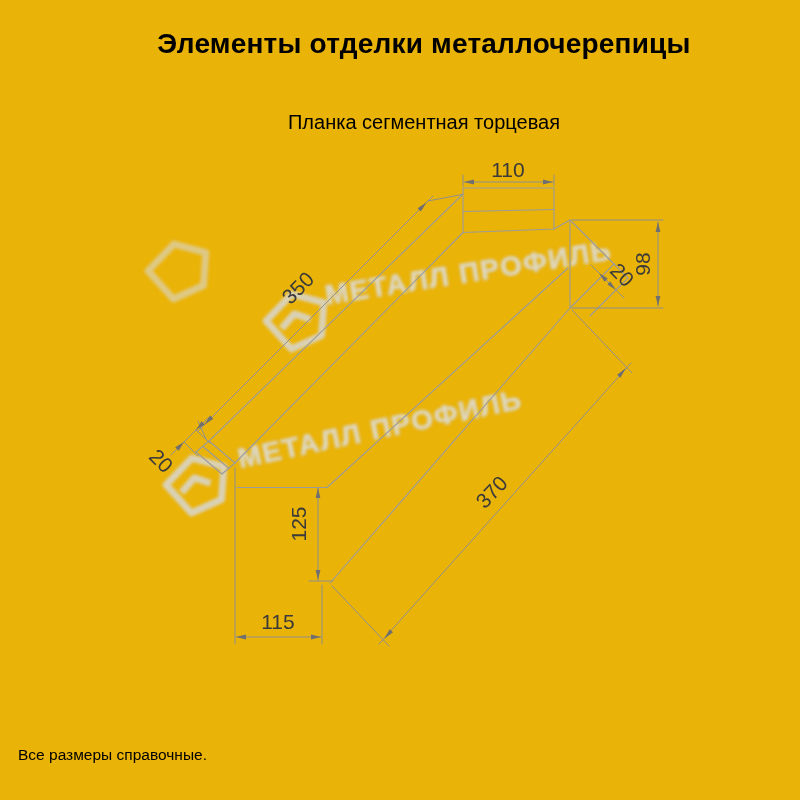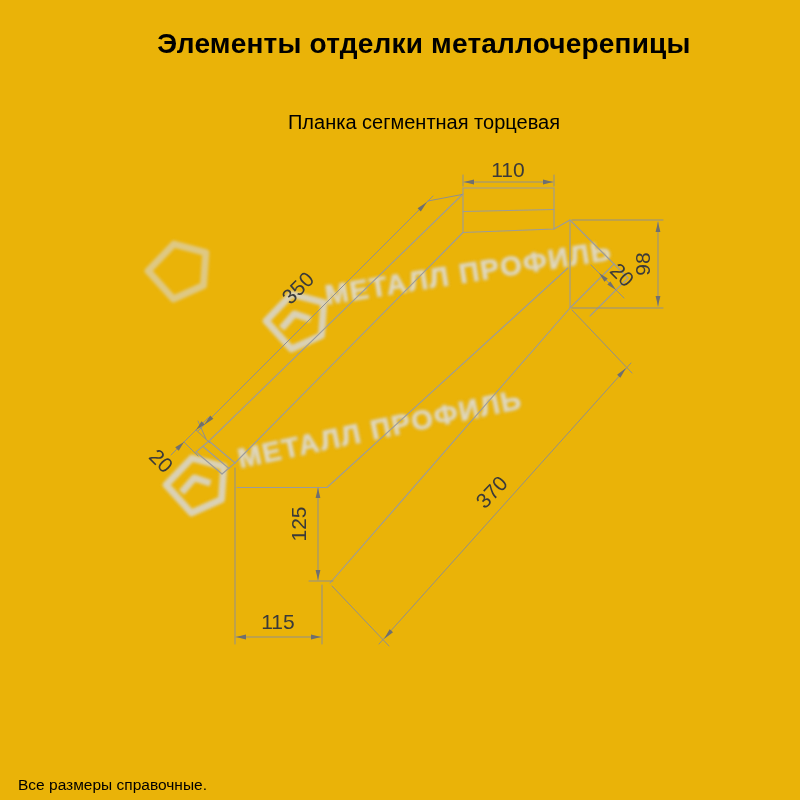--- a/index.html
+++ b/index.html
@@ -2,21 +2,21 @@
 <html><head>
 <meta charset="utf-8">
 <style>
   html,body{margin:0;padding:0;background:#ffffff;}
   .page{position:relative;width:800px;height:800px;background:#eab308;overflow:hidden;
         font-family:"Liberation Sans",sans-serif;padding-left:48px;}
   .title{position:absolute;top:28px;left:0;width:100%;text-align:center;
          font-size:28px;font-weight:bold;color:#000;letter-spacing:0.2px;}
   .subtitle{position:absolute;top:110px;left:0;width:100%;text-align:center;
             font-size:20px;font-weight:normal;color:#000;line-height:24px;}
-  .footer{position:absolute;left:18px;top:774px;font-size:15.5px;color:#000;line-height:22px;}
+  .footer{position:absolute;left:18px;top:744px;font-size:15.5px;color:#000;line-height:22px;}
   svg.drawing{position:absolute;left:0;top:0;width:800px;height:800px;}
   .partline{stroke:#9b9b9b;stroke-width:1.1;fill:none;stroke-linecap:round;}
   .dimline{stroke:#8f8f8f;stroke-width:1;fill:none;stroke-linecap:round;}
   .arrow{fill:#6f6f6f;stroke:none;}
   .dimtext{fill:#3a3a3a;font-size:21px;font-family:"Liberation Sans",sans-serif;}
   .wmtext{fill:#e2e2e2;stroke:#cfcfcf;stroke-width:1;font-weight:bold;font-size:28px;
           letter-spacing:1.5px;font-family:"Liberation Sans",sans-serif;}
   .wmlogo{stroke:#d7d7d7;fill:none;stroke-width:7;stroke-linejoin:round;}
 </style>
 </head>

